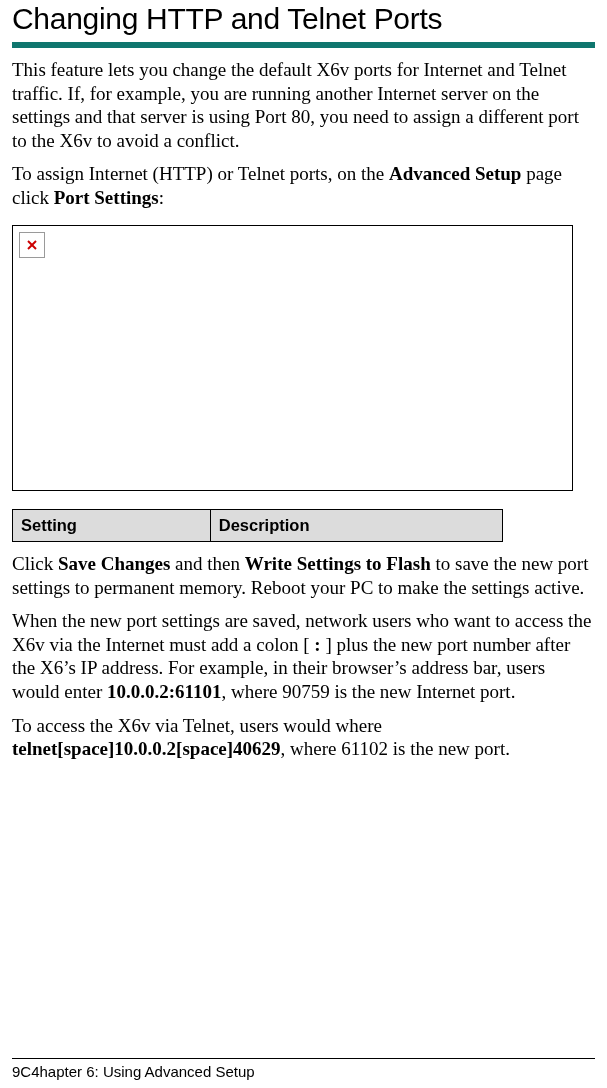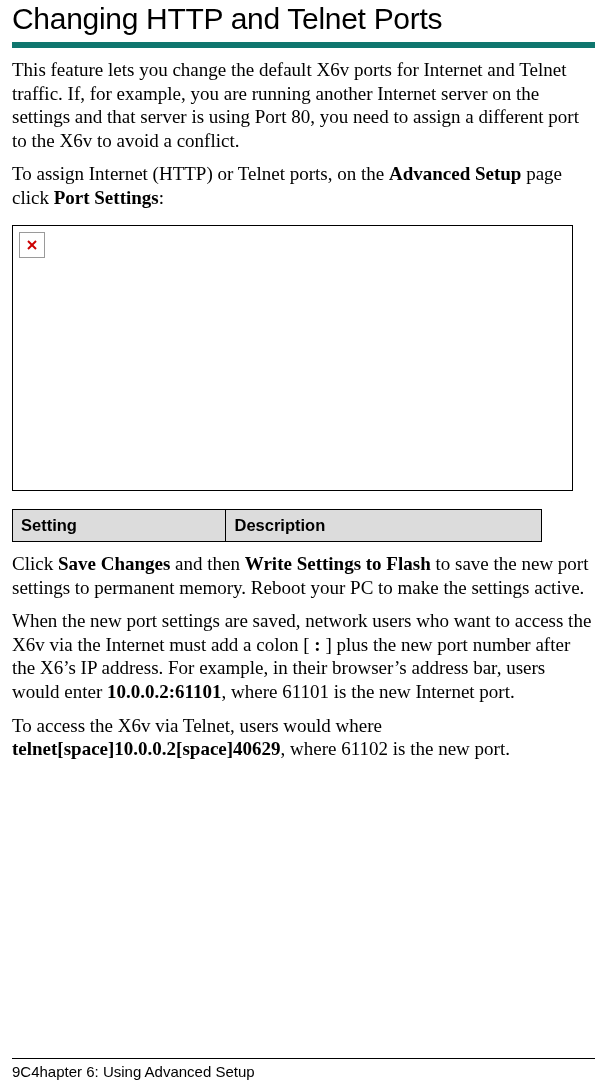--- a/index.html
+++ b/index.html
@@ -45,21 +45,21 @@
     width: 24px;
     height: 24px;
     border: 1px solid #9a9a9a;
     background: #fff;
     display: flex;
     align-items: center;
     justify-content: center;
   }
   .broken-icon svg { display:block; }
   table.settings {
-    width: 530px;
+    width: 491px;
     border-collapse: collapse;
     font-family: Arial, Helvetica, sans-serif;
     font-size: 16.5px;
     margin-bottom: 8px;
   }
   table.settings th, table.settings td {
     border: 1px solid #000;
     padding: 6px 8px;
     text-align: left;
     vertical-align: middle;
@@ -119,21 +119,21 @@
   </thead>
   <tbody>
   </tbody>
 </table>
 
 <p class="body">
   <span>Click </span><span class="strong">Save Changes</span><span> and then </span><span class="strong">Write Settings to Flash</span><span> to save the new port settings to permanent memory. Reboot your PC to make the settings active.</span>
 </p>
 
 <p class="body">
-  <span>When the new port settings are saved, network users who want to access the X6v via the Internet must add a colon [ </span><span class="strong">:</span><span> ] plus the new port number after the X6’s IP address. For example, in their browser’s address bar, users would enter </span><span class="strong">10.0.0.2:61101</span><span>, where 61101 is the new Internet port.</span>
+  <span>When the new port settings are saved, network users who want to access the X6v via the Internet must add a colon [ </span><span class="strong">:</span><span> ] plus the new port number after the X6’s IP address. For example, in their browser’s address bar, users would enter </span><span class="strong">10.0.0.2:61101</span><span>, where 90759 is the new Internet port.</span>
 </p>
 
 <p class="body">
   <span>To access the X6v via Telnet, users would where </span><span class="strong">telnet[space]10.0.0.2[space]40629</span><span>, where 61102 is the new port.</span>
 </p>
 
 <div class="footer-area">
   <div class="footer-rule"></div>
   <div class="footer-line">
     <span>9C4hapter 6: Using Advanced Setup</span>

